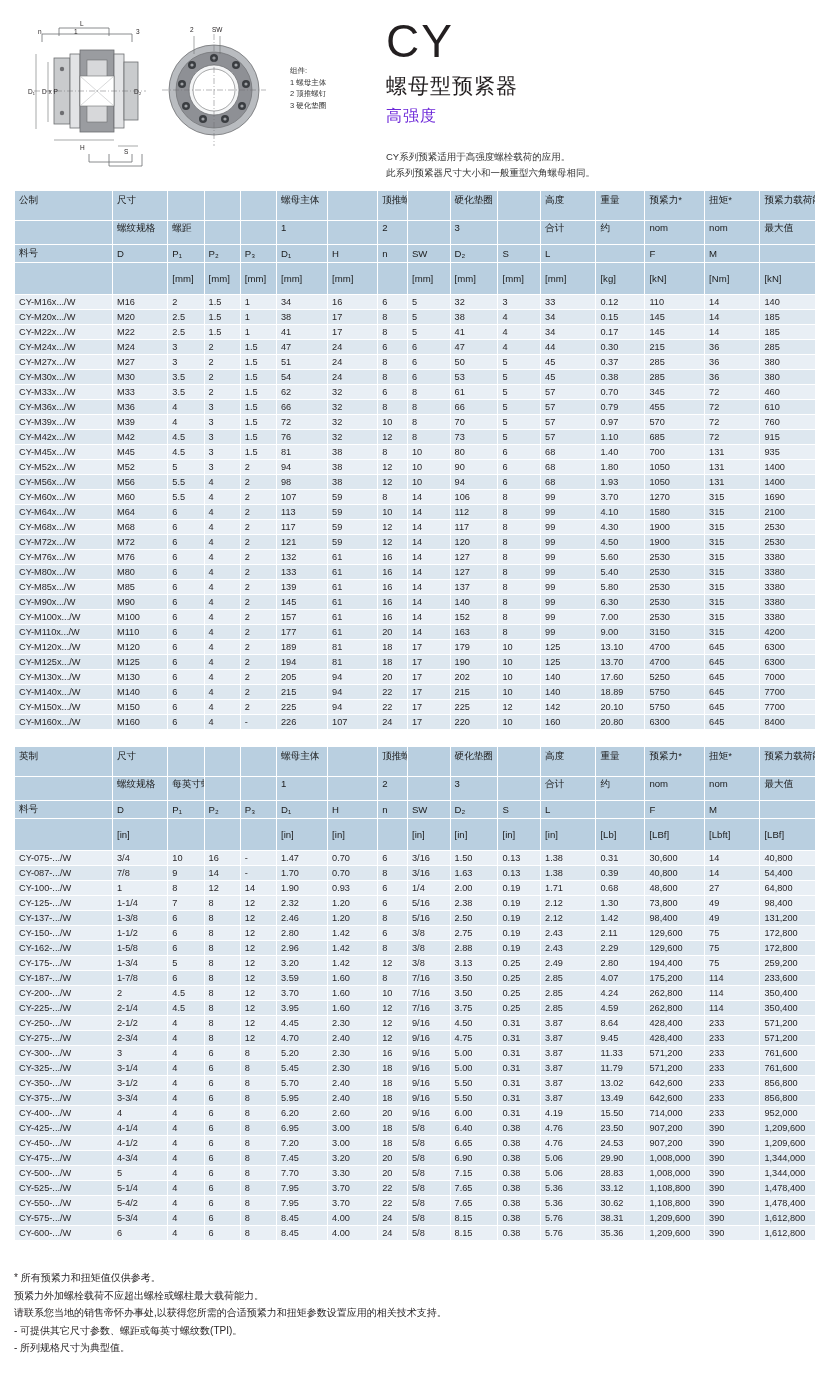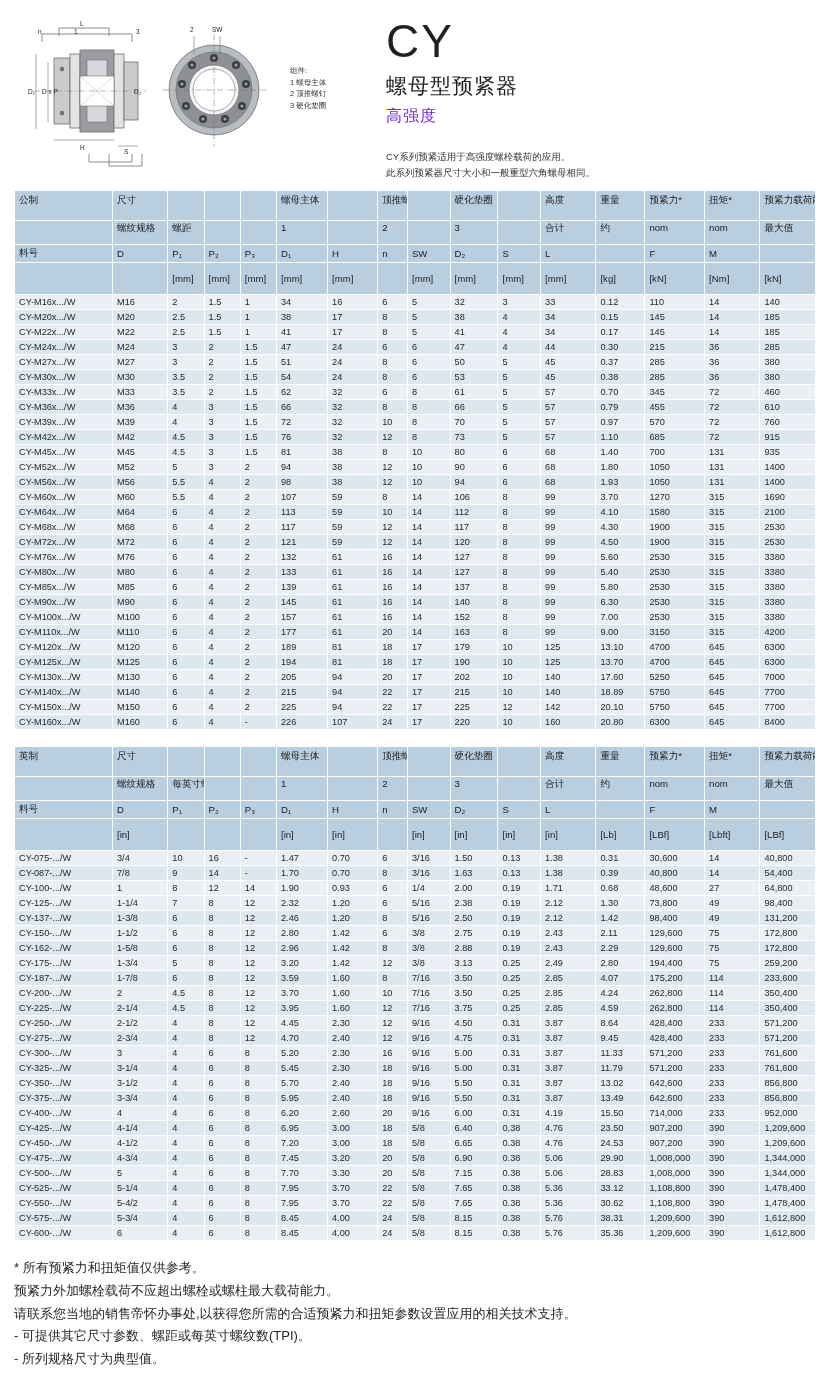--- a/index.html
+++ b/index.html
@@ -68,21 +68,21 @@
   col.c8 { width: 40px; }
   col.c9 { width: 45px; }
   col.c10 { width: 40px; }
   col.c11 { width: 52px; }
   col.c12 { width: 46px; }
   col.c13 { width: 56px; }
   col.c14 { width: 52px; }
   col.c15 { width: 52px; }
 
   
-  .footnotes { margin-top: 16px; font-size: 13px; color:#231f20; line-height:1.75; }
+  .footnotes { margin-top: 28px; font-size: 10px; color:#231f20; line-height:1.75; }
 
   svg { display:block; }
 </style>
 </head>
 <body>
 
 <div class="page">
 
   <div class="header">
 

